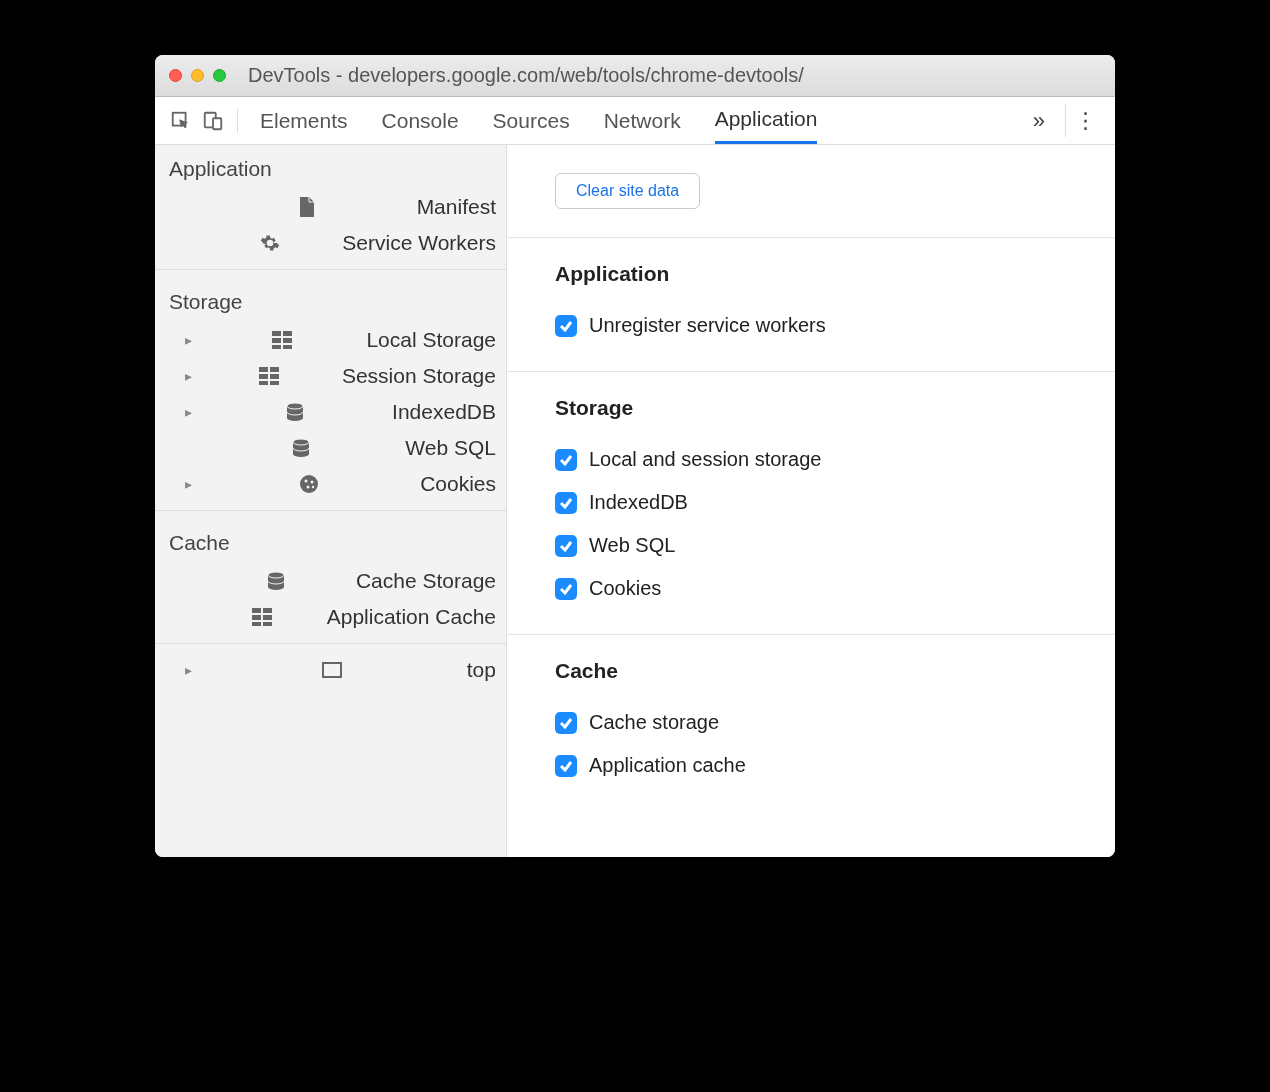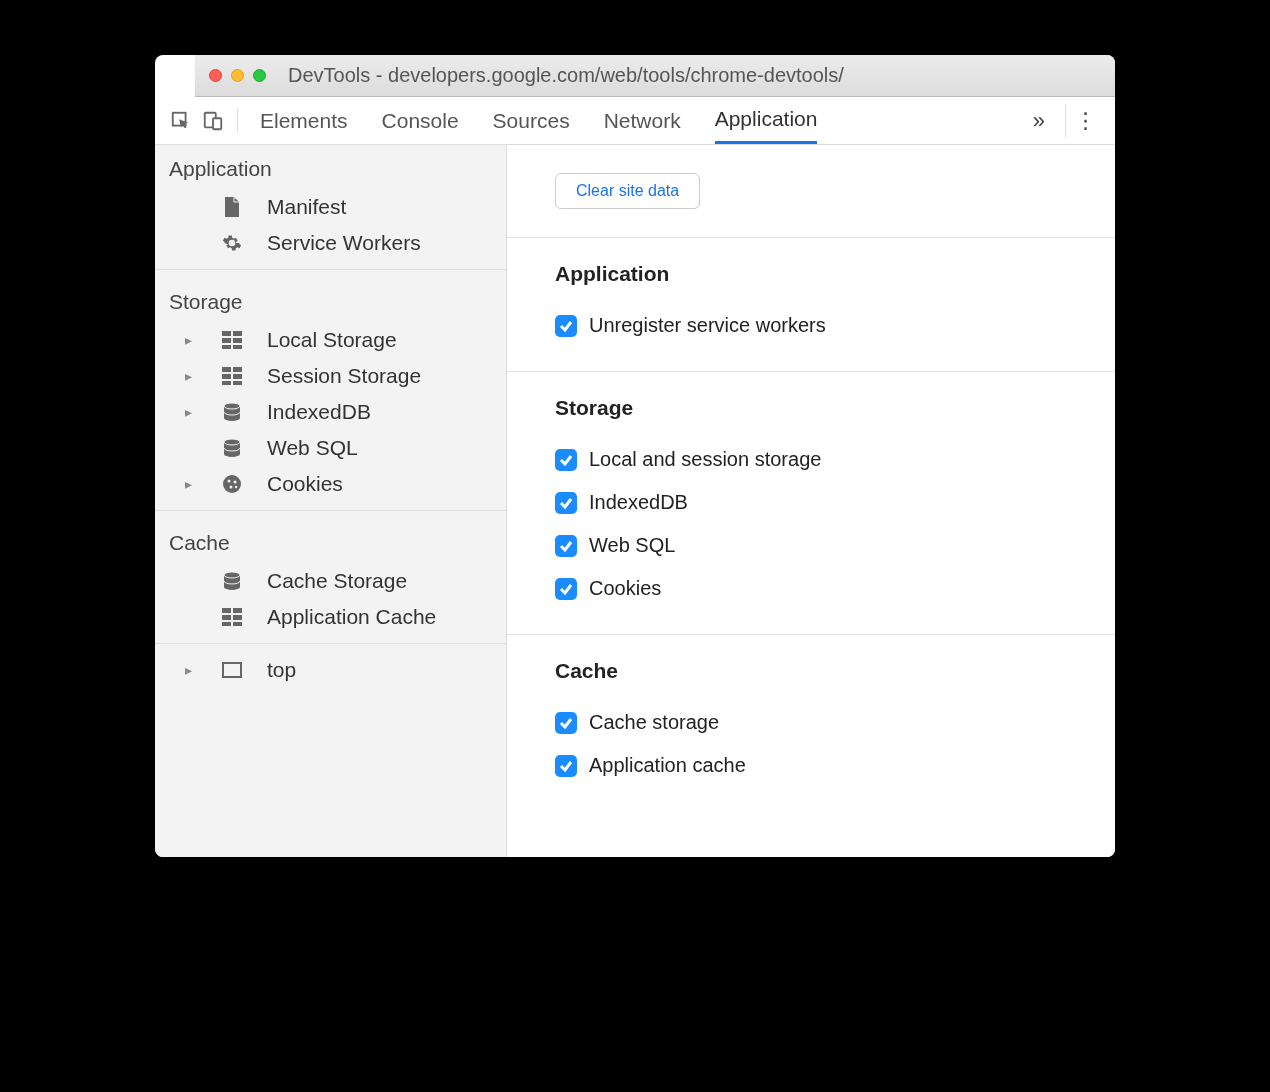--- a/index.html
+++ b/index.html
@@ -23,21 +23,20 @@
 
   
   .titlebar {
     height: 42px;
     background: linear-gradient(#ececec,#dcdcdc);
     border-bottom: 1px solid #bbb;
     display: flex;
     align-items: center;
     padding: 8px 14px;
     gap: 8px;
-    margin-left: 40px;
   }
   .traffic { display:flex; gap:9px; margin-right:14px; }
   .dot { width:13px; height:13px; border-radius:50%; }
   .dot.red{background:#ff5f57;border:1px solid #e1433c;}
   .dot.yellow{background:#ffbd2e;border:1px solid #dfa023;}
   .dot.green{background:#28c940;border:1px solid #1aab29;}
   .title { color:#555; font-size:20px; }
 
   
   .tabbar {
@@ -73,20 +72,21 @@
   .side-section-title {
     padding:12px 14px 8px;
     color:#444;
   }
   .side-item {
     display:flex;
     align-items:center;
     gap:24px;
     padding:6px 10px 6px 30px;
     cursor:pointer;
+    justify-content:space-between;
   }
   .side-item .disclosure { width:12px; color:#888; font-size:14px; }
   .side-item .noarrow { width:12px; }
   .side-item.selected{
     background:#1a73e8;
     color:#fff;
   }
   .side-divider{ height:1px; background:#ddd; margin:8px 0;}
   .icon-box{width:22px;height:22px;display:flex;align-items:center;justify-content:center;}
   .icon-box svg{display:block;}

